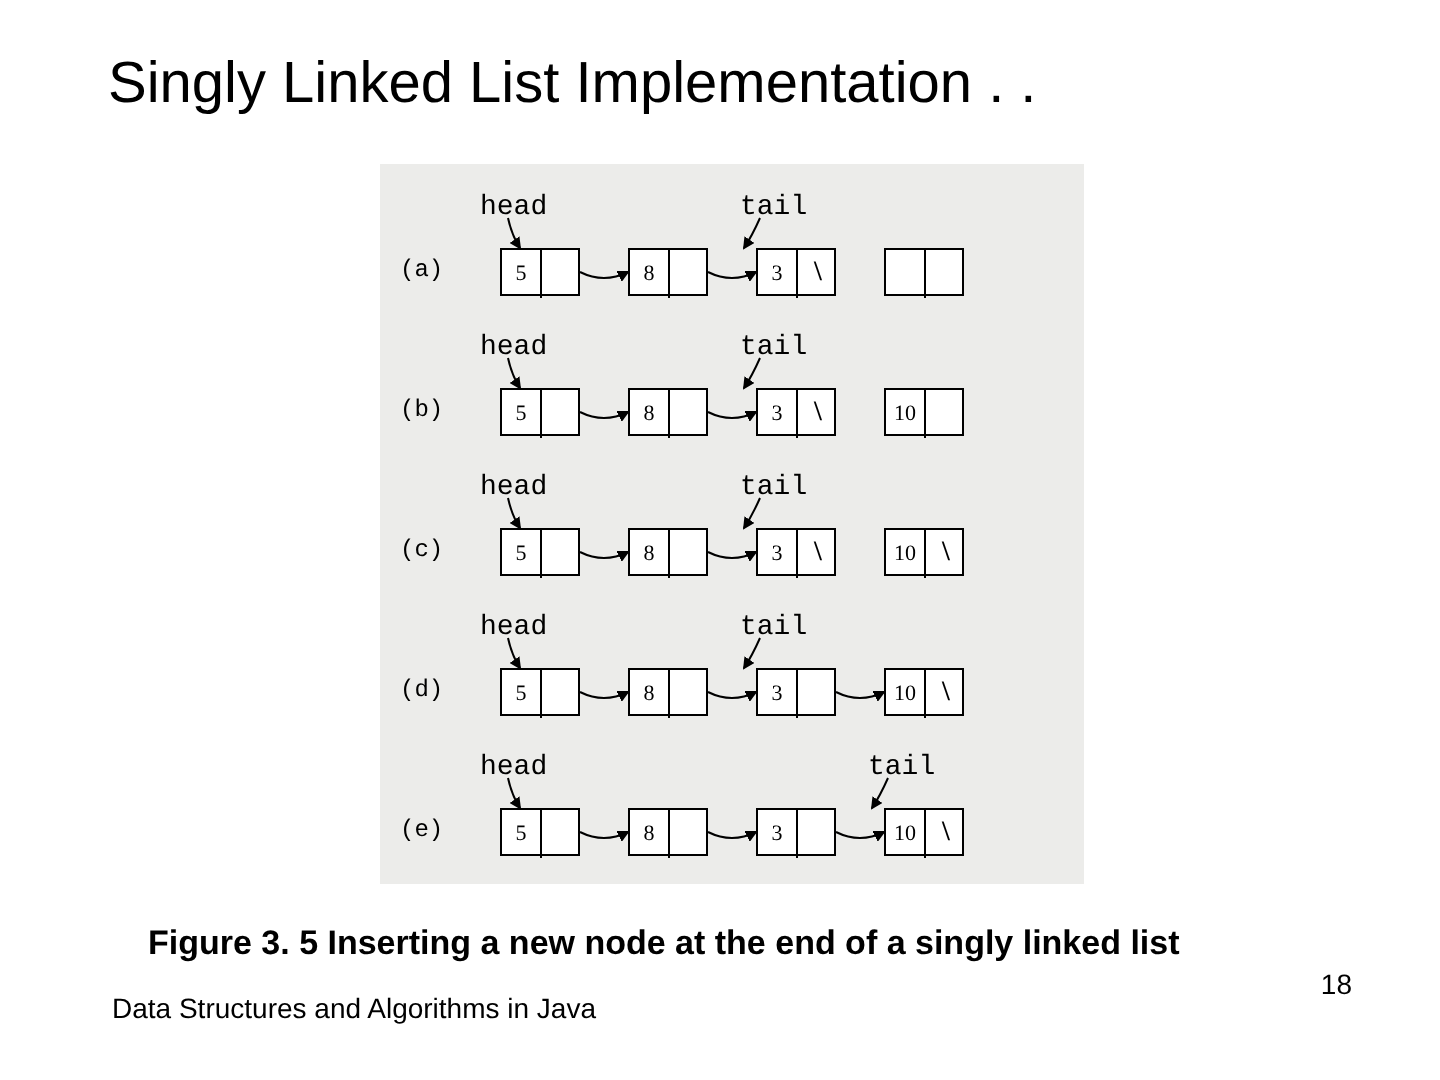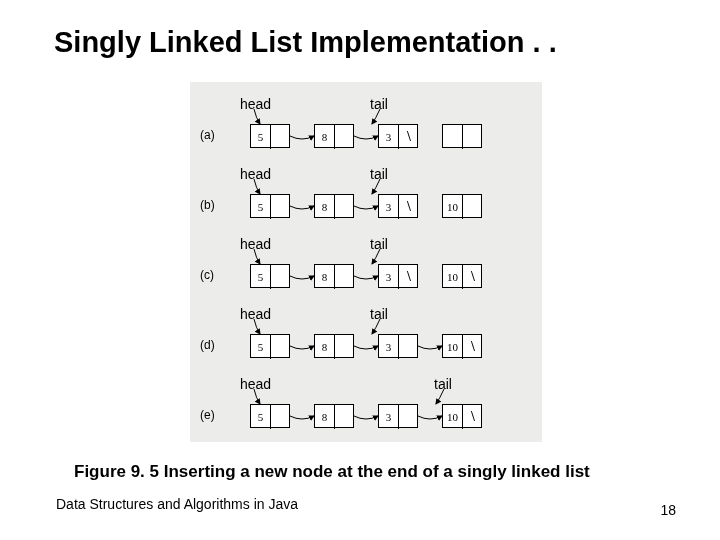--- a/index.html
+++ b/index.html
@@ -5,29 +5,29 @@
   * { box-sizing: border-box; }
   html, body { margin: 0; padding: 0; }
   body {
     width: 720px; height: 540px;
     font-family: Arial, Helvetica, sans-serif;
     background: #fff; color: #000;
     position: relative; overflow: hidden;
   }
   .title {
     position: absolute; left: 54px; top: 26px;
-    font-size: 29px; font-weight: 700;
+    font-size: 29px; font-weight: 400;
   }
   .diagram-bg {
     position: absolute; left: 190px; top: 82px;
     width: 352px; height: 360px; background: #ececea;
   }
   .abs { position: absolute; }
   .lbl {
-    font-family: Liberation Sans, sans-serif;
+    font-family: Liberation Mono, monospace;
     font-size: 14px;
   }
   .lbl-small { font-size: 12px; }
   .node {
     position: absolute; width: 40px; height: 24px;
     border: 1px solid #000; background: #fff;
   }
   .node .val {
     position: absolute; left: 0; top: 0; width: 20px; height: 24px;
     border-right: 1px solid #000;
@@ -41,21 +41,21 @@
   }
   .caption {
     position: absolute; left: 74px; top: 462px;
     font-size: 17px; font-weight: 700;
   }
   .footer-left {
     position: absolute; left: 56px; top: 496px;
     font-size: 14px;
   }
   .footer-right {
-    position: absolute; right: 44px; top: 502px;
+    position: absolute; right: 44px; top: 484px;
     font-size: 14px;
   }
 </style>
 </head>
 <body>
 
 <div class="title">Singly Linked List Implementation . .</div>
 
 <div class="diagram-bg">
 
@@ -201,15 +201,15 @@
       <span class="val">3</span>
       <span class="ptr"></span>
     </div>
   <div class="node" style="left:252px; top:322px">
       <span class="val">10</span>
       <span class="ptr">\</span>
     </div>
 
 </div>
 
-<div class="caption">Figure 9. 5 Inserting a new node at the end of a singly linked list</div>
+<div class="caption">Figure 3. 5 Inserting a new node at the end of a singly linked list</div>
 <div class="footer-left">Data Structures and Algorithms in Java</div>
 <div class="footer-right">18</div>
 
 </body></html>

